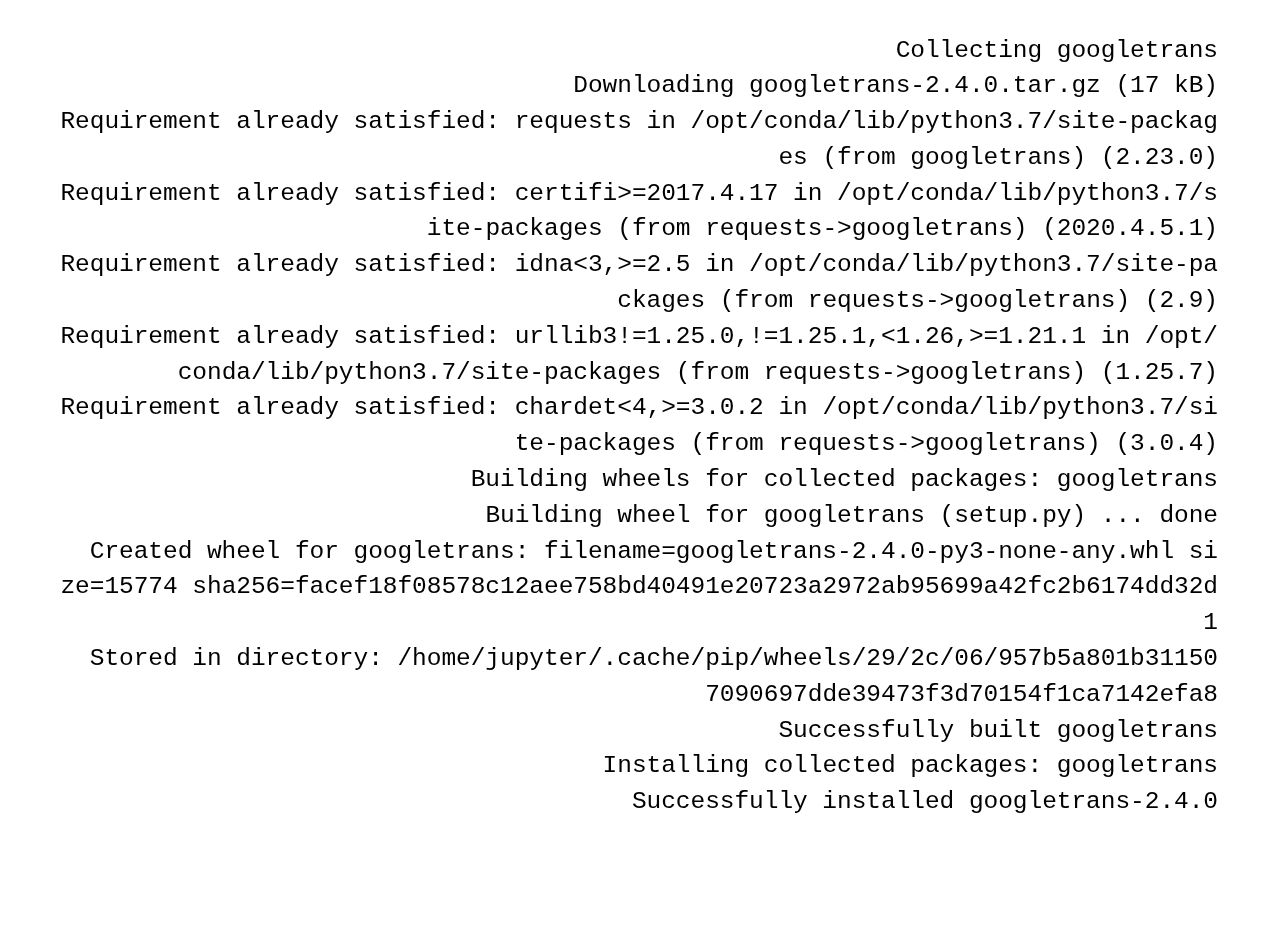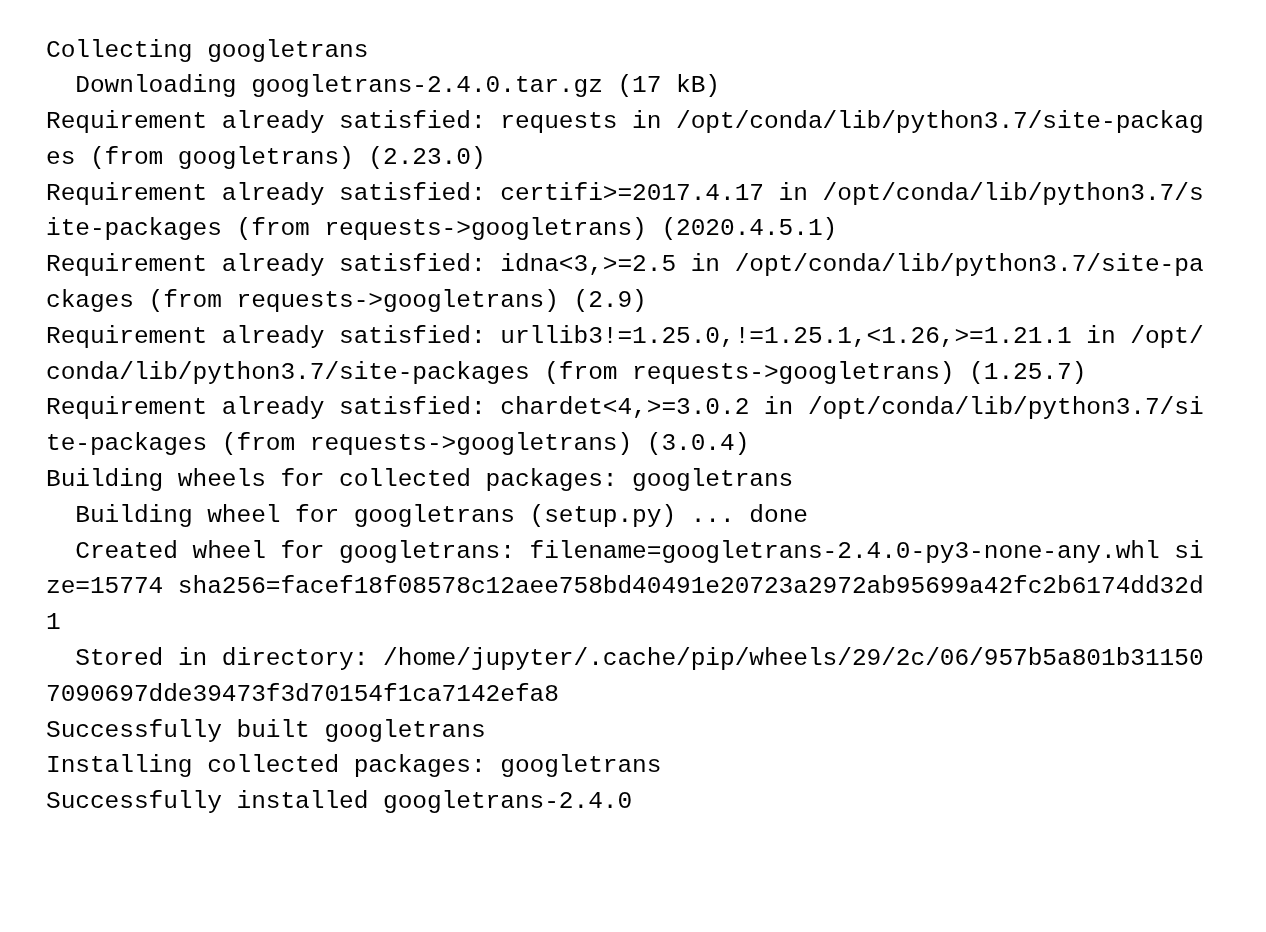--- a/index.html
+++ b/index.html
@@ -20,20 +20,21 @@
     top: 8px;
     width: 1172px;
     color: #000000;
     font-family: "Liberation Mono", "DejaVu Sans Mono", monospace;
     font-size: 24.5px;
     line-height: 35.8px;
     letter-spacing: -0.05px;
     white-space: pre-wrap;
     word-break: break-all;
     overflow-wrap: anywhere;
+    text-align: right;
     -webkit-font-smoothing: antialiased;
   }
   .out-line {
     display: block;
     white-space: pre-wrap;
     word-break: break-all;
     overflow-wrap: anywhere;
   }
 </style>
 </head>

